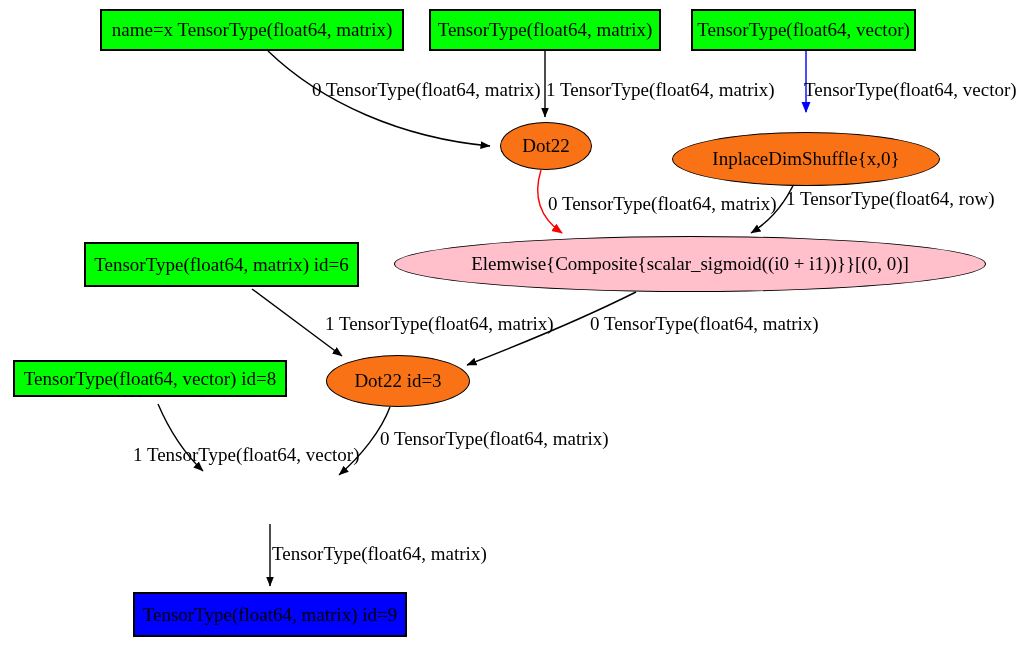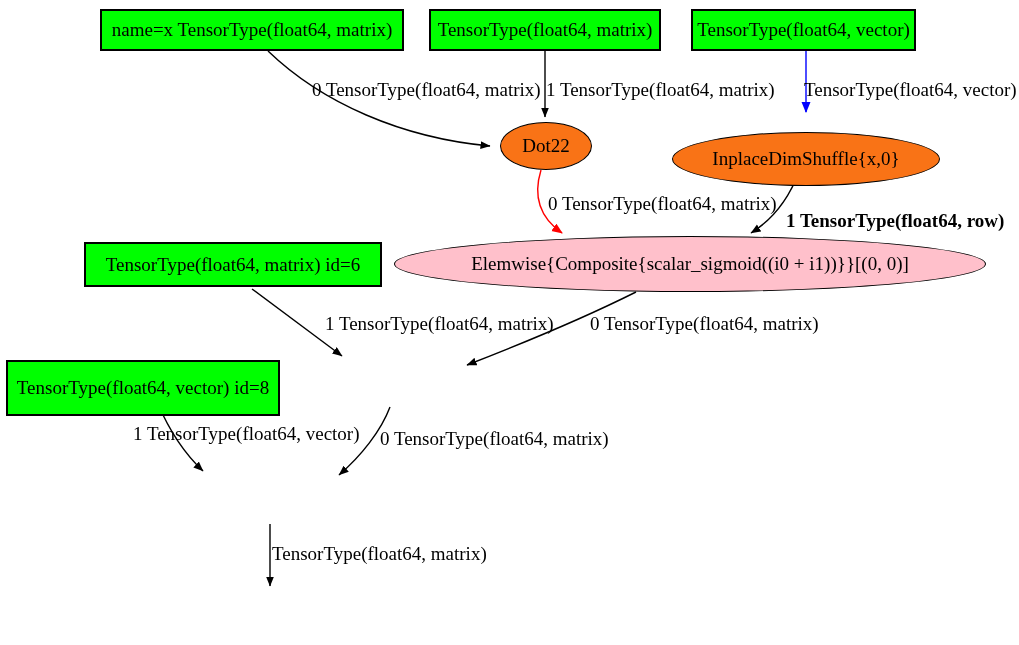--- a/index.html
+++ b/index.html
@@ -91,47 +91,53 @@
     </div>
 
   <div class="node rect" style="left:429px; top:9px;  width:232px; height:42px;">
       <span>TensorType(float64, matrix)</span>
     </div>
 
   <div class="node rect" style="left:691px; top:9px;  width:225px; height:42px;">
       <span>TensorType(float64, vector)</span>
     </div>
 
-  <div class="node rect" style="left:84px;  top:242px; width:298px; height:45px;">
+  <div class="node rect" style="left:84px;  top:242px; width:275px; height:45px;">
       <span>TensorType(float64, matrix) id=6</span>
     </div>
 
-  <div class="node rect" style="left:6px;   top:360px; width:274px; height:56px;text-align:center;">
+  <div class="node rect" style="left:13px;   top:360px; width:274px; height:37px;text-align:center;">
       <span>TensorType(float64, vector) id=8</span>
     </div>
 
+  <div class="node rect output" style="left:133px; top:592px; width:274px; height:45px;">
+      <span>TensorType(float64, matrix) id=9</span>
+    </div>
 
   <div class="node ellipse" style="left:500px; top:122px; width:92px;  height:48px;">
       <span>Dot22</span>
     </div>
 
   <div class="node ellipse" style="left:672px; top:132px; width:268px; height:54px;">
       <span>InplaceDimShuffle{x,0}</span>
     </div>
 
   <div class="node ellipse pink" style="left:394px; top:236px; width:592px; height:56px;">
       <span>Elemwise{Composite{scalar_sigmoid((i0 + i1))}}[(0, 0)]</span>
     </div>
 
+  <div class="node ellipse" style="left:326px; top:355px; width:144px; height:52px;">
+      <span>Dot22 id=3</span>
+    </div>
 
 
   <div class="edge-label" style="left:312px; top:79px;">0 TensorType(float64, matrix)</div>
   <div class="edge-label" style="left:546px; top:79px;">1 TensorType(float64, matrix)</div>
   <div class="edge-label" style="left:804px; top:79px;">TensorType(float64, vector)</div>
   <div class="edge-label" style="left:548px; top:193px;">0 TensorType(float64, matrix)</div>
-  <div class="edge-label" style="left:786px; top:210px;font-weight:bold;">1 TensorType(float64, row)</div>
+  <div class="edge-label" style="left:786px; top:188px;">1 TensorType(float64, row)</div>
   <div class="edge-label" style="left:325px; top:313px;">1 TensorType(float64, matrix)</div>
   <div class="edge-label" style="left:590px; top:313px;">0 TensorType(float64, matrix)</div>
-  <div class="edge-label" style="left:133px; top:423px;">1 TensorType(float64, vector)</div>
+  <div class="edge-label" style="left:133px; top:444px;">1 TensorType(float64, vector)</div>
   <div class="edge-label" style="left:380px; top:428px;">0 TensorType(float64, matrix)</div>
   <div class="edge-label" style="left:272px; top:543px;">TensorType(float64, matrix)</div>
 
 </div>
 
 </body></html>

